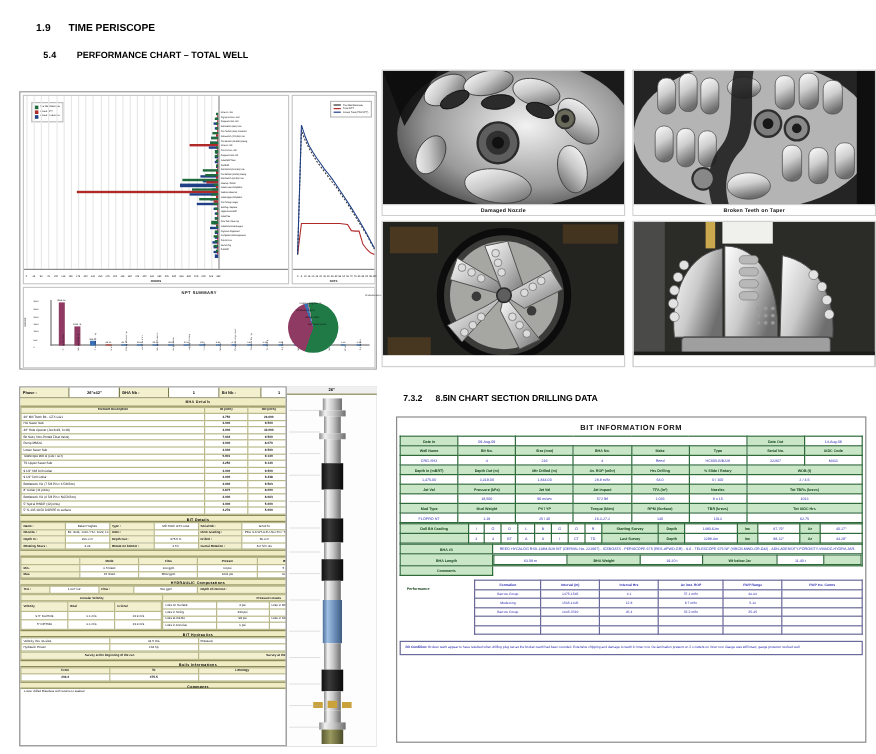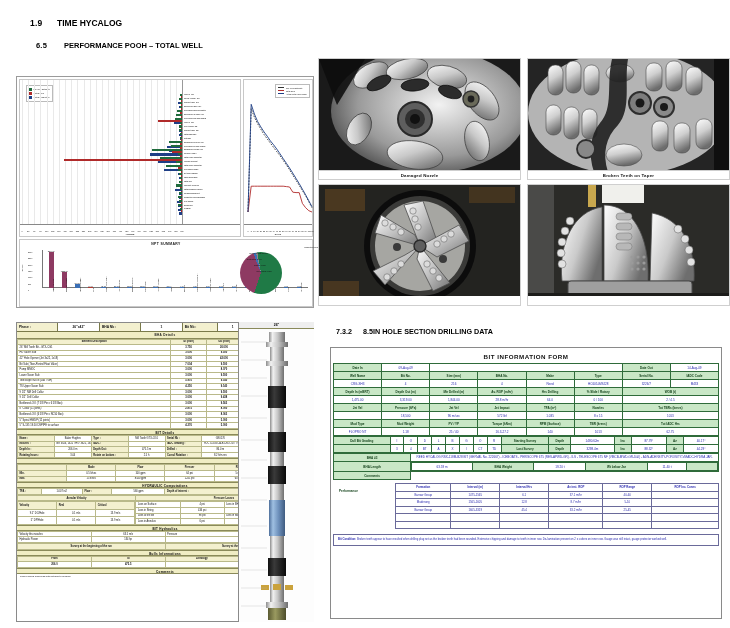--- a/index.html
+++ b/index.html
@@ -127,23 +127,23 @@
   
   #schem { position:absolute; left:238px; top:322px; width:76px; height:300px;
            border-left:1px solid #8a8a8a; background:#fdfdfd; }
   .sch-hd { text-align:center; font-size:3.4px; font-weight:bold; height:7px;
             line-height:7px; border-bottom:0.6px solid #8a8a5a; background:#efefef;}
 </style>
 </head>
 <body>
 
 <div class="hd hd-num" id="h40">1.9</div>
-<div class="hd" id="h40t">TIME HYCALOG</div>
-<div class="hd hd-num" id="h41">6.5</div>
-<div class="hd" id="h41t">PERFORMANCE POOH – TOTAL WELL</div>
+<div class="hd" id="h40t">TIME PERISCOPE</div>
+<div class="hd hd-num" id="h41">5.4</div>
+<div class="hd" id="h41t">PERFORMANCE CHART – TOTAL WELL</div>
 
 <div id="perfpanel">
 
   <div class="chartbox" id="tornado">
     <div class="legend-box" style="left:6px; top:5px;">
       <div class="lg-row">
           <span class="lg-sw" style="background:#1f6b3c"></span>
           <span class="lg-tx">Pre Well Estimate</span>
         </div>
       <div class="lg-row">
@@ -655,21 +655,21 @@
         </g>
         <rect x="40" y="96" width="124" height="18" rx="3" fill="#9f9f9f" stroke="#4a4a4a"></rect>
         <rect x="0" y="108" width="203" height="14" fill="#1c1c1a"></rect>
       </svg>
     </div>
     <div class="phcap" style="border-top:none;"></div>
   </div>
 </div>
 
 <div class="hd" id="h732">7.3.2</div>
-<div class="hd" id="h732t">8.5IN HOLE SECTION DRILLING DATA</div>
+<div class="hd" id="h732t">8.5IN CHART SECTION DRILLING DATA</div>
 
 <div id="bif">
   <div class="bif-title">BIT INFORMATION FORM</div>
   <table class="grid">
     <colgroup>
       <col style="width:12.5%">
         <col style="width:12.5%">
         <col style="width:12.5%">
         <col style="width:12.5%">
       <col style="width:12.5%">

